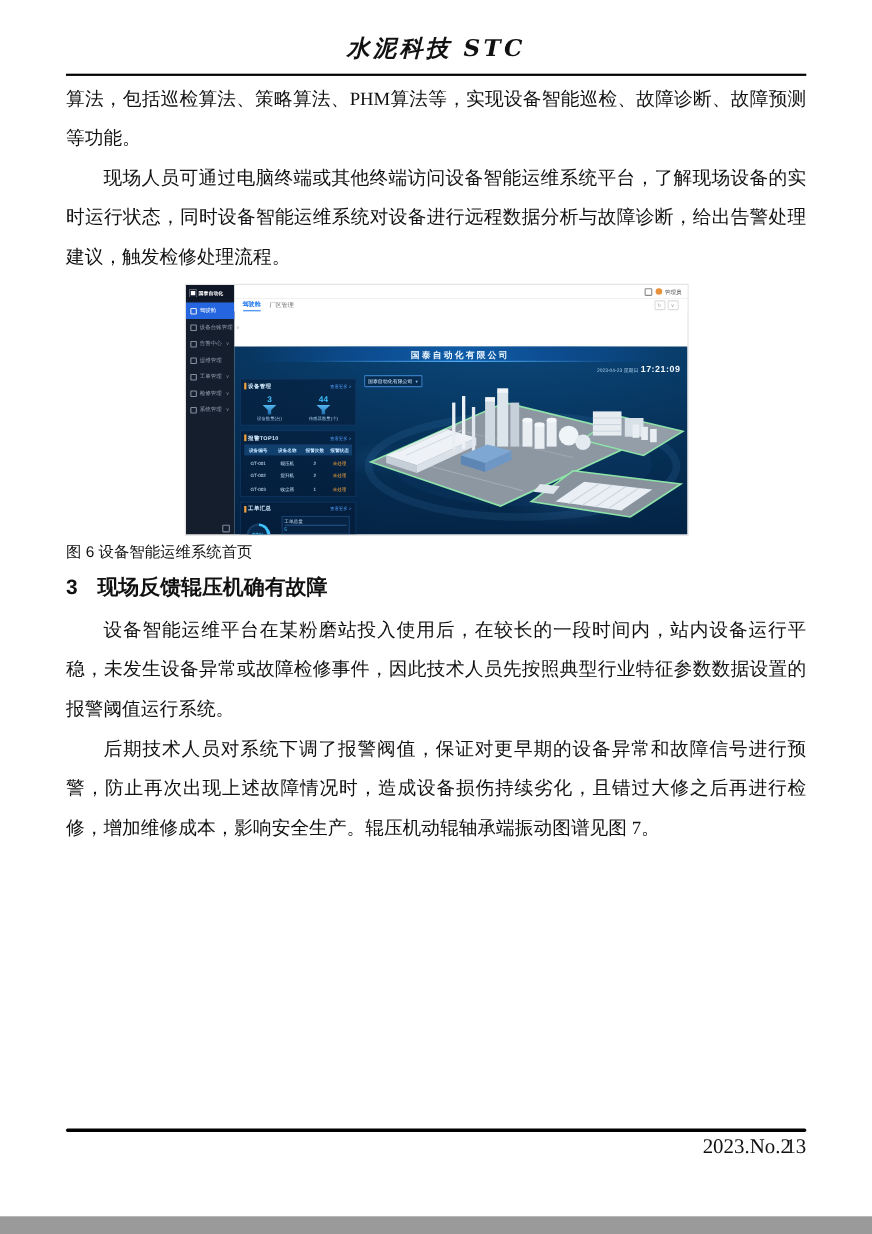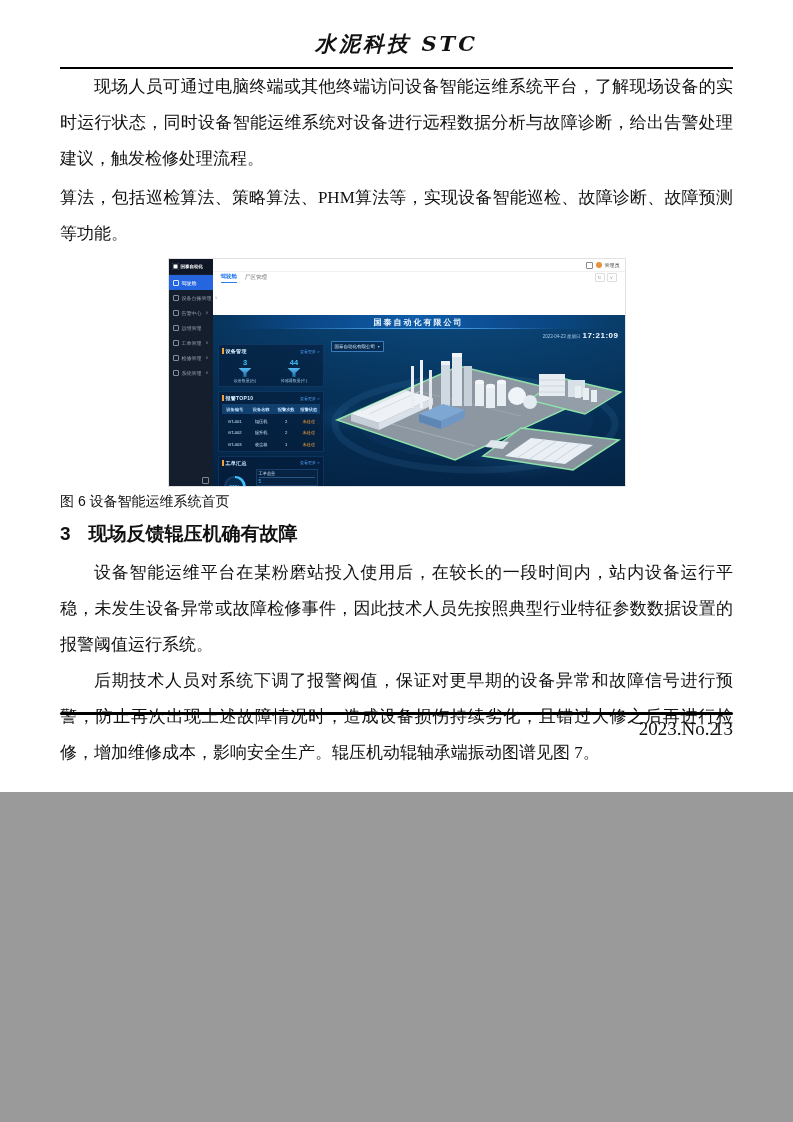--- a/index.html
+++ b/index.html
@@ -1,16 +1,16 @@
 <!DOCTYPE html>
 <html><head>
 <meta charset="utf-8">
 <style>
   html,body{margin:0;padding:0;background:#9a9a9a;}
-  .page{width:793px;height:792px;background:#ffffff;margin:0 auto;position:relative;
+  .page{width:793px;height:1106px;background:#ffffff;margin:0 auto;position:relative;
         font-family:"Liberation Serif","DejaVu Serif",serif;color:#111;overflow:hidden;}
   .content{padding:30px 60px 0 60px;}
 
   
   .jheader{text-align:center;font-family:"DejaVu Serif",serif;font-style:italic;font-weight:bold;
            font-size:21px;letter-spacing:3px;}
   .rule{height:2px;background:#000;margin-top:9px;}
 
   
   p.doc{font-size:17px;line-height:36px;text-align:justify;margin:0;}
@@ -110,22 +110,22 @@
 </style>
 </head>
 <body>
 
 <div class="page">
   <div class="content">
 
     <div class="jheader">水泥科技 STC</div>
     <div class="rule"></div>
 
+    <p class="doc first">算法，包括巡检算法、策略算法、PHM算法等，实现设备智能巡检、故障诊断、故障预测等功能。</p>
     <p class="doc ind">现场人员可通过电脑终端或其他终端访问设备智能运维系统平台，了解现场设备的实时运行状态，同时设备智能运维系统对设备进行远程数据分析与故障诊断，给出告警处理建议，触发检修处理流程。</p>
-    <p class="doc first">算法，包括巡检算法、策略算法、PHM算法等，实现设备智能巡检、故障诊断、故障预测等功能。</p>
 
     <div class="figwrap">
       <div class="shot">
 
         <aside class="sb">
           <div class="sb-logo">
             <span class="sb-logo-ic"></span>
             <span class="sb-logo-tx">国泰自动化</span>
           </div>
           <nav class="sb-nav">

